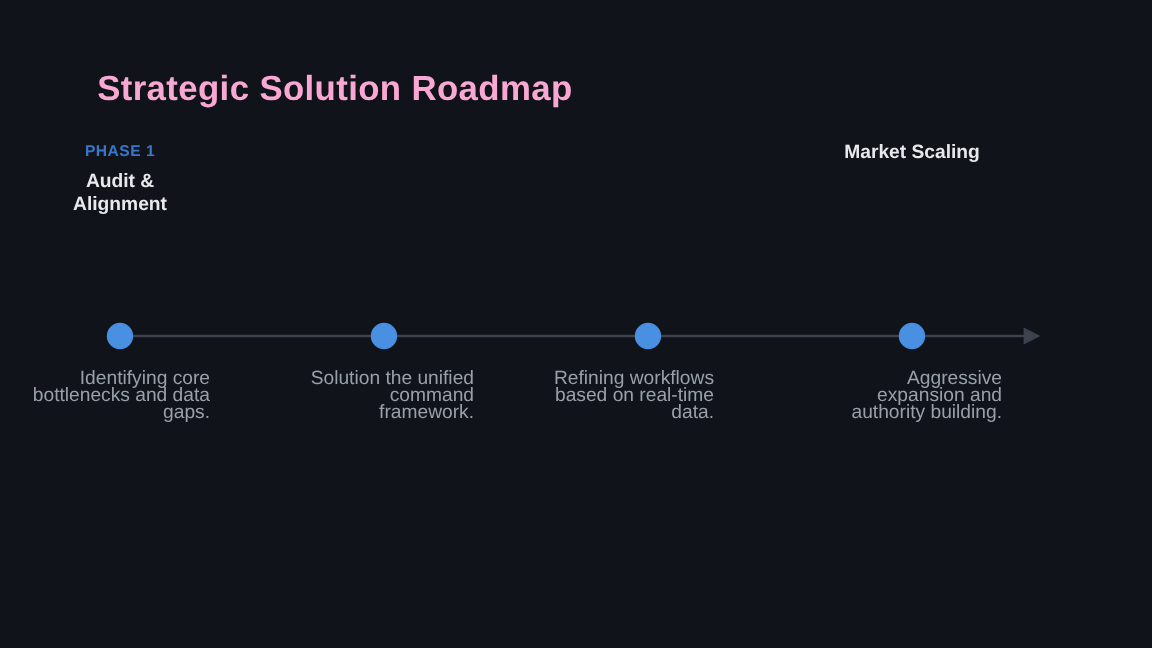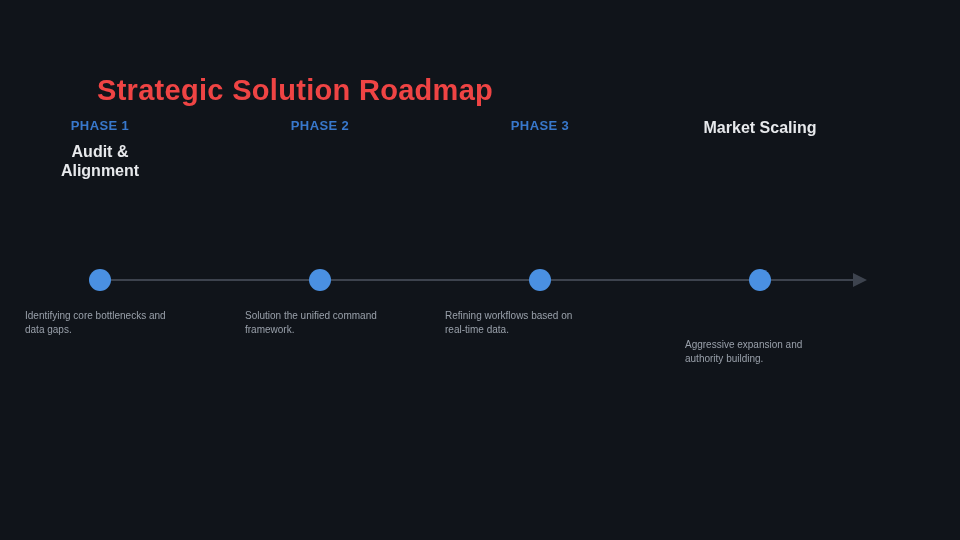--- a/index.html
+++ b/index.html
@@ -12,25 +12,25 @@
     width: 960px;
     height: 540px;
     background: #10141a;
     overflow: hidden;
     font-family: "Liberation Sans", sans-serif;
   }
   .slide-title {
     position: absolute;
     left: 80px;
     top: 57px;
-    margin: 17px;
+    margin: 1px;
     font-size: 29px;
     font-weight: bold;
     letter-spacing: 0.3px;
-    color: #ef4444;
+    color: #f9a8d4;
   }
   .phase-head {
     position: absolute;
     top: 118px;
     width: 220px;
     text-align: center;
   }
   .phase-label {
     font-size: 13px;
     font-weight: bold;
@@ -68,30 +68,30 @@
     top: 269px;
     width: 22px;
     height: 22px;
     border-radius: 50%;
     background: #4a90e2;
   }
   .phase-desc {
     position: absolute;
     top: 309px;
     width: 150px;
-    text-align: left;
-    font-size: 10px;
+    text-align: right;
+    font-size: 16px;
     line-height: 14px;
     color: #99a0aa;
   }
   
   .col-0 .phase-head { left: -10px; }  .col-0 .timeline-dot { left: 89px; }  .col-0 .phase-desc { left: 25px; }
   .col-1 .phase-head { left: 210px; }  .col-1 .timeline-dot { left: 309px; } .col-1 .phase-desc { left: 245px; }
   .col-2 .phase-head { left: 430px; }  .col-2 .timeline-dot { left: 529px; } .col-2 .phase-desc { left: 445px; }
-  .col-3 .phase-head { left: 650px; }  .col-3 .timeline-dot { left: 749px; } .col-3 .phase-desc { left: 685px; margin-top: 29px; }
+  .col-3 .phase-head { left: 650px; }  .col-3 .timeline-dot { left: 749px; } .col-3 .phase-desc { left: 685px; }
 </style>
 </head>
 <body>
 
 <div class="stage">
 
   <h1 class="slide-title">Strategic Solution Roadmap</h1>
 
   <div class="timeline-line"></div>
   <div class="timeline-arrow"></div>
@@ -101,29 +101,27 @@
       <div class="phase-label">PHASE 1</div>
       <div class="phase-title">Audit &amp;
 Alignment</div>
     </div>
     <div class="timeline-dot"></div>
     <div class="phase-desc">Identifying core bottlenecks and data gaps.</div>
   </div>
 
   <div class="col-1">
     <div class="phase-head">
-      <div class="phase-label">PHASE 2</div>
     </div>
     <div class="timeline-dot"></div>
     <div class="phase-desc">Solution the unified command framework.</div>
   </div>
 
   <div class="col-2">
     <div class="phase-head">
-      <div class="phase-label">PHASE 3</div>
     </div>
     <div class="timeline-dot"></div>
     <div class="phase-desc">Refining workflows based on real-time data.</div>
   </div>
 
   <div class="col-3">
     <div class="phase-head">
       <div class="phase-title">Market Scaling</div>
     </div>
     <div class="timeline-dot"></div>

